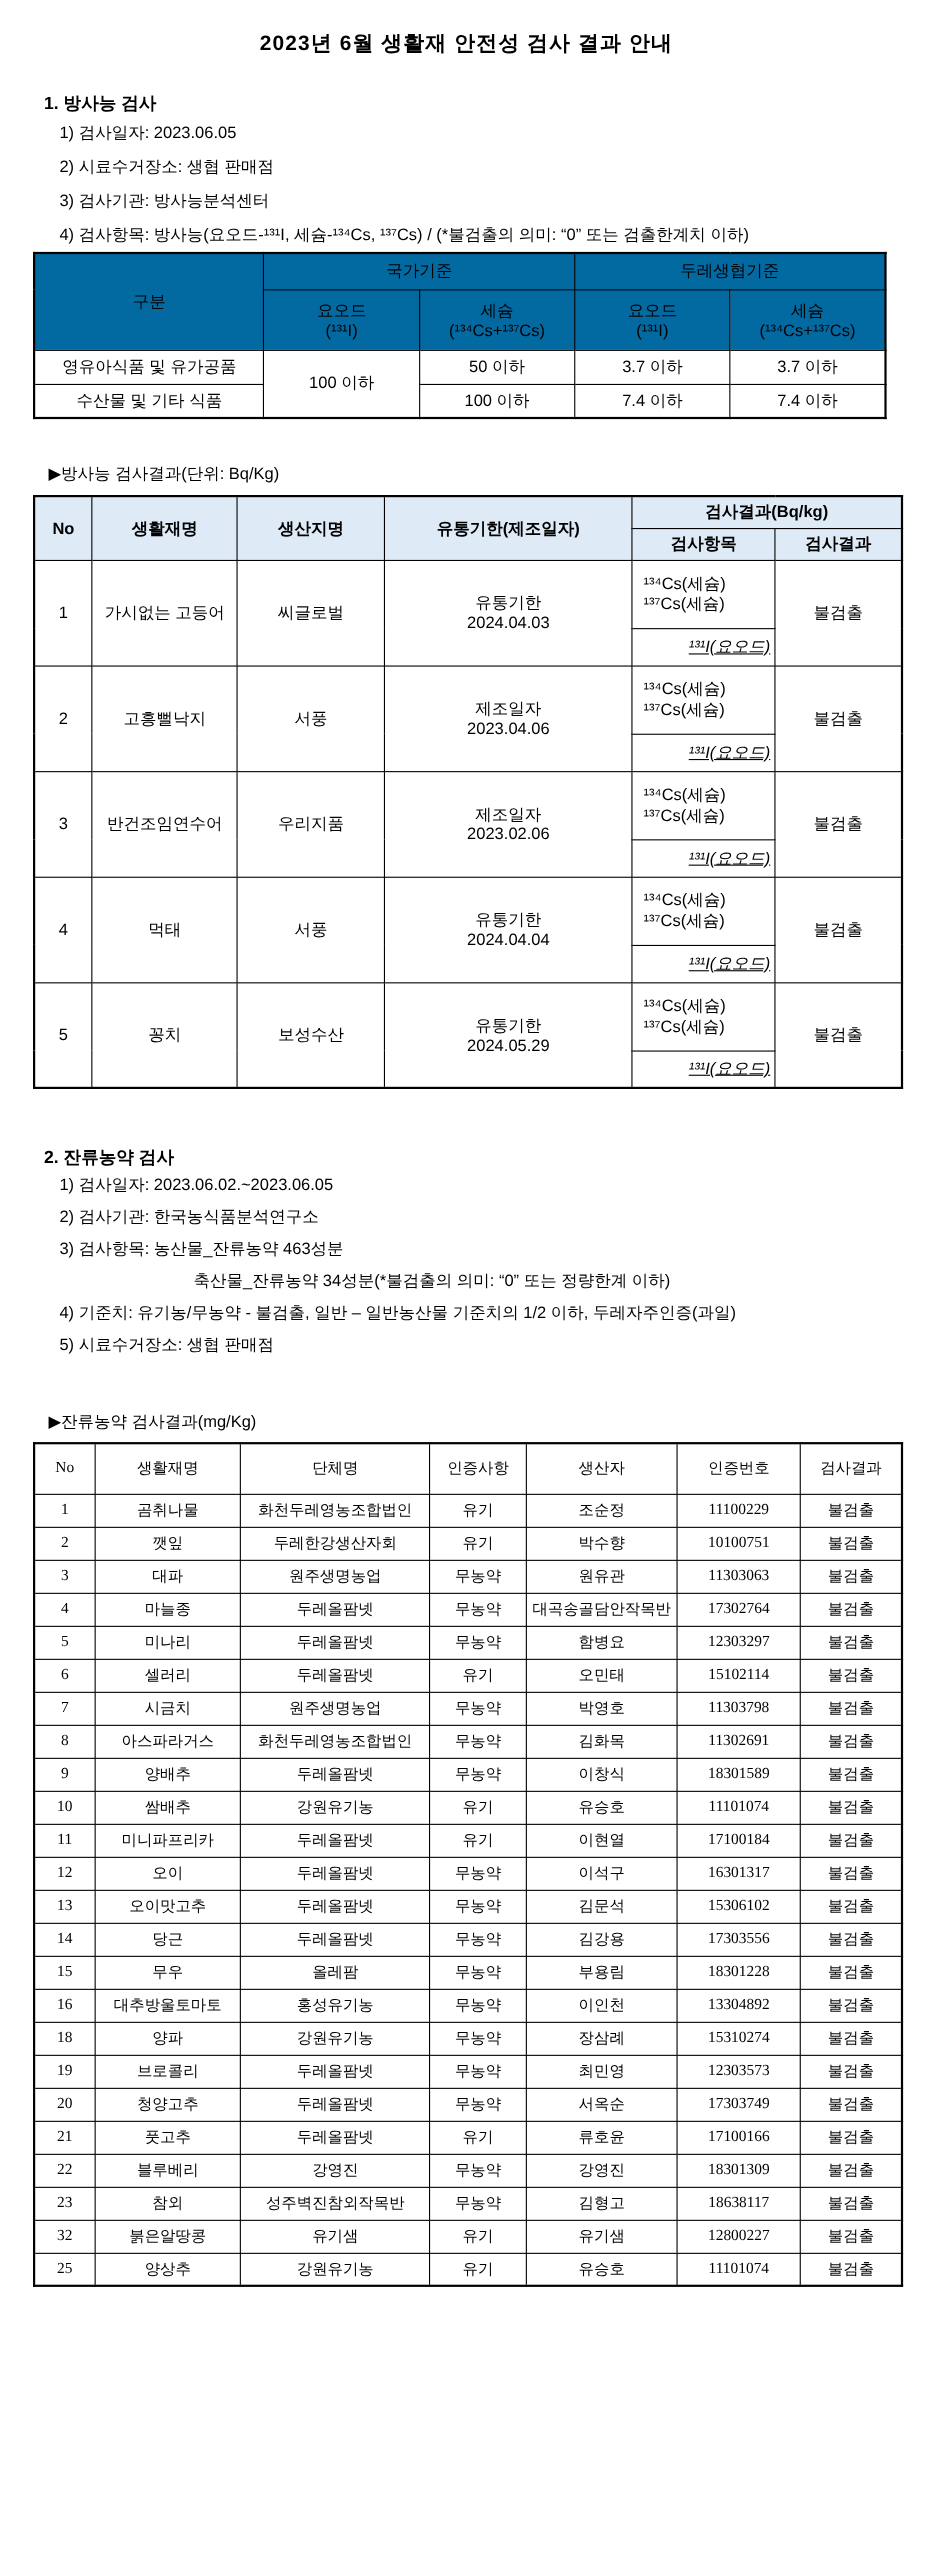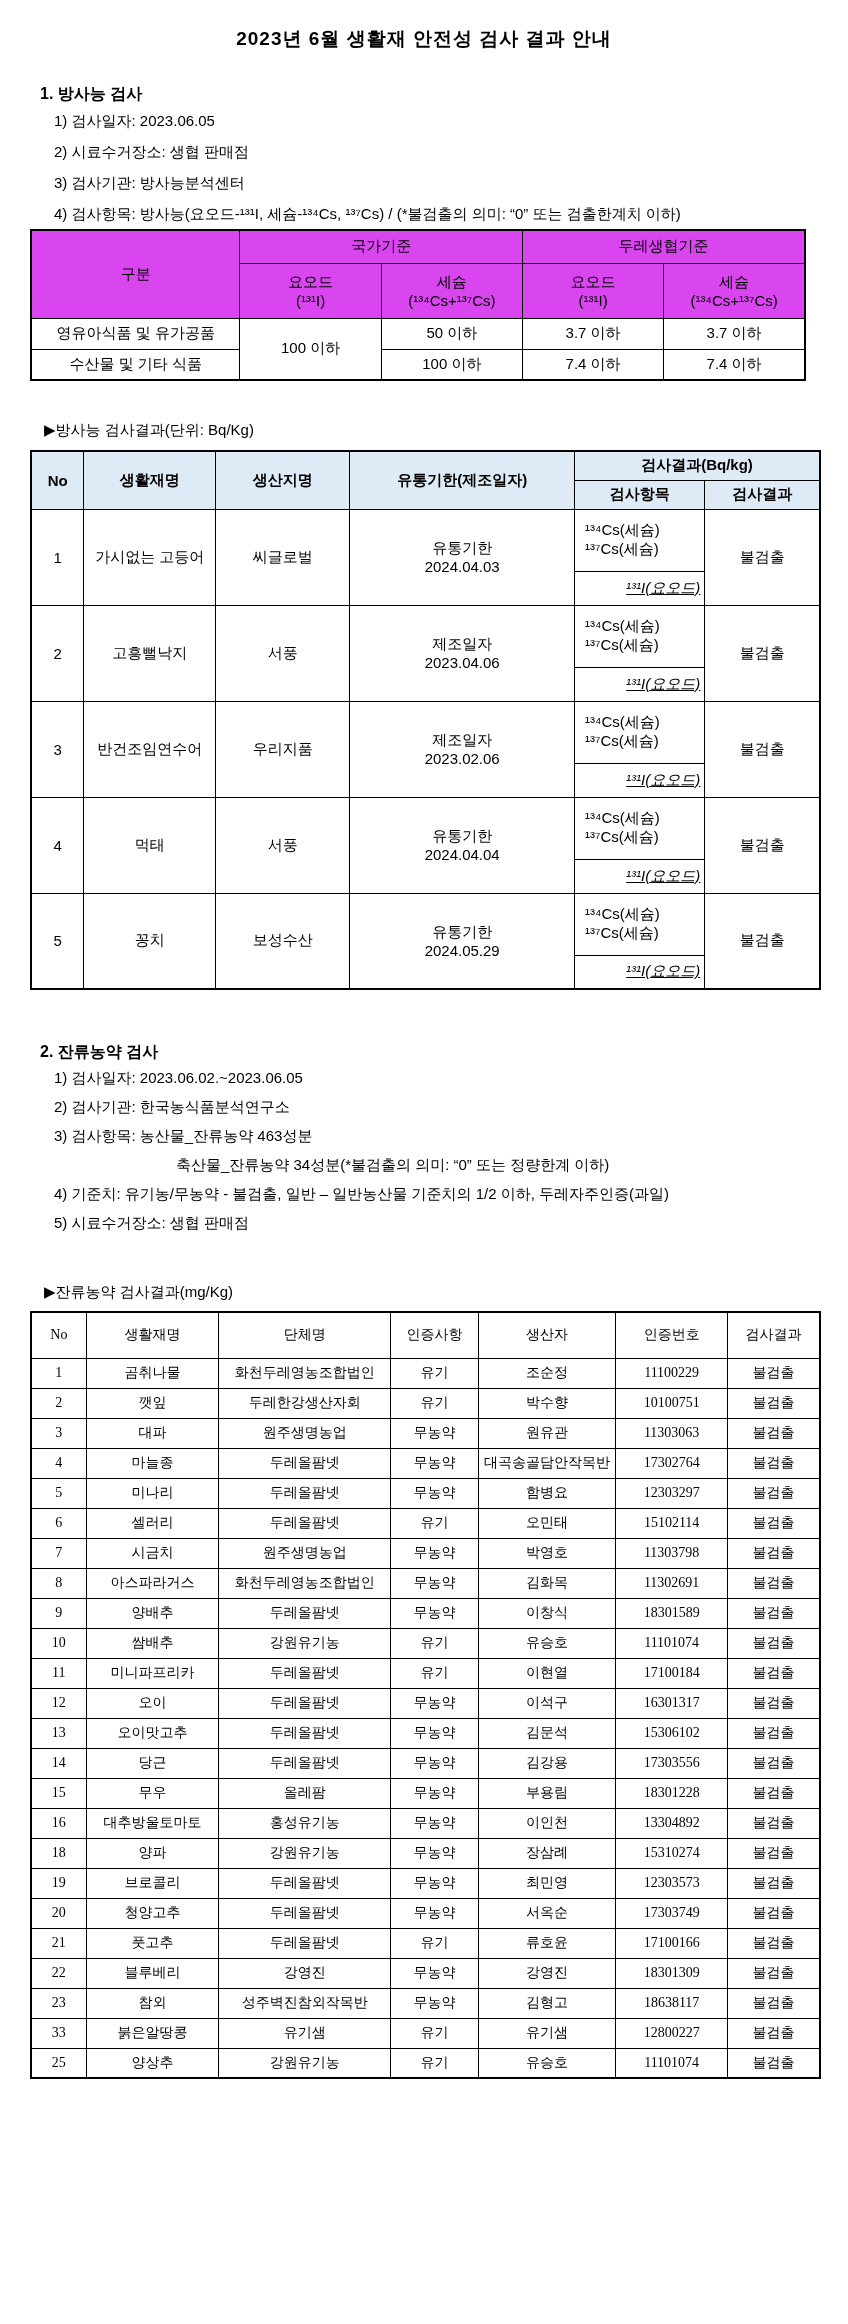--- a/index.html
+++ b/index.html
@@ -21,21 +21,21 @@
   .caption-std { margin-top:64px; margin-bottom:8px; }
   .caption-rad { margin-top:40px; margin-bottom:10px; }
   .caption-pest { margin-top:46px; margin-bottom:9px; }
 
   table { border-collapse:collapse; table-layout:fixed; border:2px solid #000; margin-left:4px; }
   td, th { border:1px solid #000; text-align:center; vertical-align:middle; padding:2px 4px; font-weight:normal; }
   .pre { white-space:pre-line; }
 
   
   .t1 { width:776px; font-size:15px; }
-  .t1 th { background:#d946ef; }
+  .t1 th { background:#0369a1; }
   .t1 .h1 th { height:33px; }
   .t1 .h2 th { height:55px; }
   .t1 tbody td { height:31px; }
 
   
   .t2 { width:791px; font-size:15px; }
   .t2 thead th { background:#DEEAF6; height:29px; font-weight:700; }
   .t2 td.cs-cell { height:62px; text-align:left; padding-left:10px; }
   .t2 td.io-cell { height:34px; text-align:right; padding-left:10px; text-decoration:underline;font-style:italic; }
 
@@ -447,21 +447,21 @@
     <td>23</td>
     <td>참외</td>
     <td>성주벽진참외작목반</td>
     <td>무농약</td>
     <td>김형고</td>
     <td>18638117</td>
     <td>불검출</td>
   </tr>
 
   <tr>
-    <td>33</td>
+    <td>32</td>
     <td>붉은알땅콩</td>
     <td>유기샘</td>
     <td>유기</td>
     <td>유기샘</td>
     <td>12800227</td>
     <td>불검출</td>
   </tr>
 
   <tr>
     <td>25</td>

